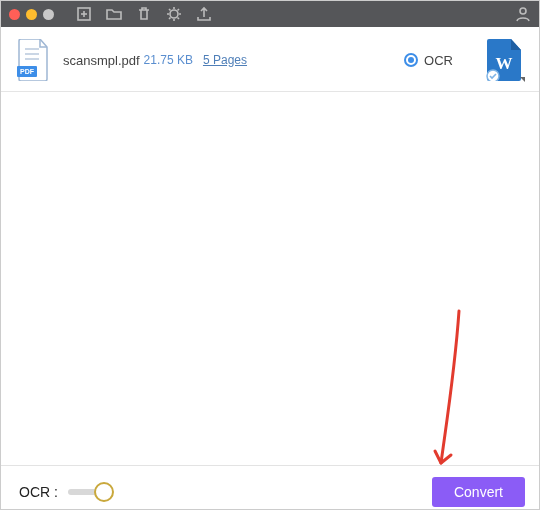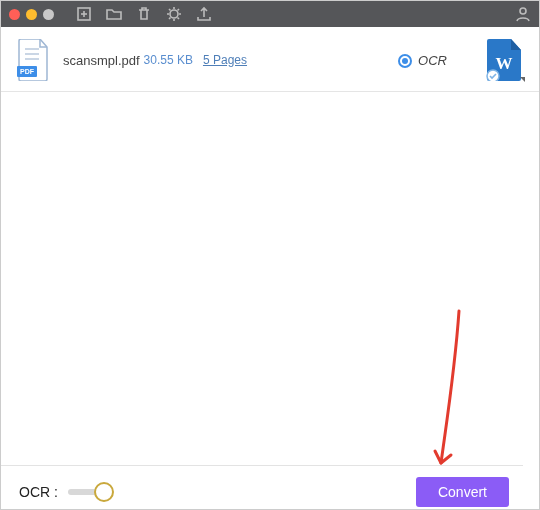--- a/index.html
+++ b/index.html
@@ -36,33 +36,33 @@
     padding: 12px 16px 10px 16px;
     border-bottom: 1px solid #e5e5e5;
     gap: 12px;
   }
   .pdf-icon { width: 34px; height: 42px; flex-shrink: 0; }
   .file-meta { display:flex; flex-direction:row; gap:4px; }
   .file-name { color:#444; font-size:13px; }
   .file-sub { display:flex; gap:10px; font-size:12px; }
   .file-size { color:#5a8ecf; }
   .file-pages { color:#4f7fb8; text-decoration: underline; cursor:pointer; }
-  .ocr-col { margin-left:auto; display:flex; align-items:flex-end; gap:6px; margin-right:24px;font-style:italic; }
+  .ocr-col { margin-left:auto; display:flex; align-items:flex-start; gap:6px; margin-right:18px; }
   .radio-dot {
     width:14px; height:14px; border-radius:50%;
     border:2px solid #3d8ee8; position:relative;
   }
   .radio-dot::after{
     content:""; position:absolute; inset:2px; border-radius:50%; background:#3d8ee8;
   }
   .ocr-label { color:#444; font-size:13px; }
   .out-icon { width:40px; height:42px; flex-shrink:0; position:relative; }
   .corner-tri { position:absolute; right:-2px; bottom:-1px; width:0;height:0;border-left:5px solid transparent;border-top:5px solid #666; }
   .footer {
-    position:absolute; left:0; right:16px; bottom:0;
+    position:absolute; left:0; right:0; bottom:0;
     height:44px; border-top:1px solid #e3e3e3;
     display:flex; align-items:center; padding:8px 14px 0 18px;
     background:#fff;
   }
   .ocr-footer-label { font-size:14px; color:#222; margin-right:10px; }
   .toggle {
     width:44px; height:6px; background:#d8d8d8; border-radius:3px; position:relative;
   }
   .toggle::after{
     content:""; position:absolute; right:-2px; top:50%; transform:translateY(-50%);
@@ -122,21 +122,21 @@
     <path d="M23 0v8h7" fill="none" stroke="#9fb7d4" stroke-width="1.5"></path>
     <line x1="8" y1="10" x2="22" y2="10" stroke="#b9c9dd" stroke-width="1.5"></line>
     <line x1="8" y1="15" x2="22" y2="15" stroke="#b9c9dd" stroke-width="1.5"></line>
     <line x1="8" y1="20" x2="22" y2="20" stroke="#b9c9dd" stroke-width="1.5"></line>
     <rect x="0" y="27" width="20" height="11" rx="1" fill="#3d8ee8"></rect>
     <text x="10" y="35" text-anchor="middle" fill="#fff" font-size="7" font-family="Arial" font-weight="bold">PDF</text>
   </svg>
   <div class="file-meta">
     <span class="file-name">scansmpl.pdf</span>
     <div class="file-sub">
-      <span class="file-size">30.55 KB</span>
+      <span class="file-size">21.75 KB</span>
       <span class="file-pages">5 Pages</span>
     </div>
   </div>
   <div class="ocr-col">
     <span class="radio-dot"></span>
     <span class="ocr-label">OCR</span>
   </div>
   <div class="out-icon">
     <svg viewBox="0 0 40 42" width="40" height="42">
       <path d="M6 0h22l10 11v29a2 2 0 0 1-2 2H6a2 2 0 0 1-2-2V2a2 2 0 0 1 2-2z" fill="#2a78c8"></path>

